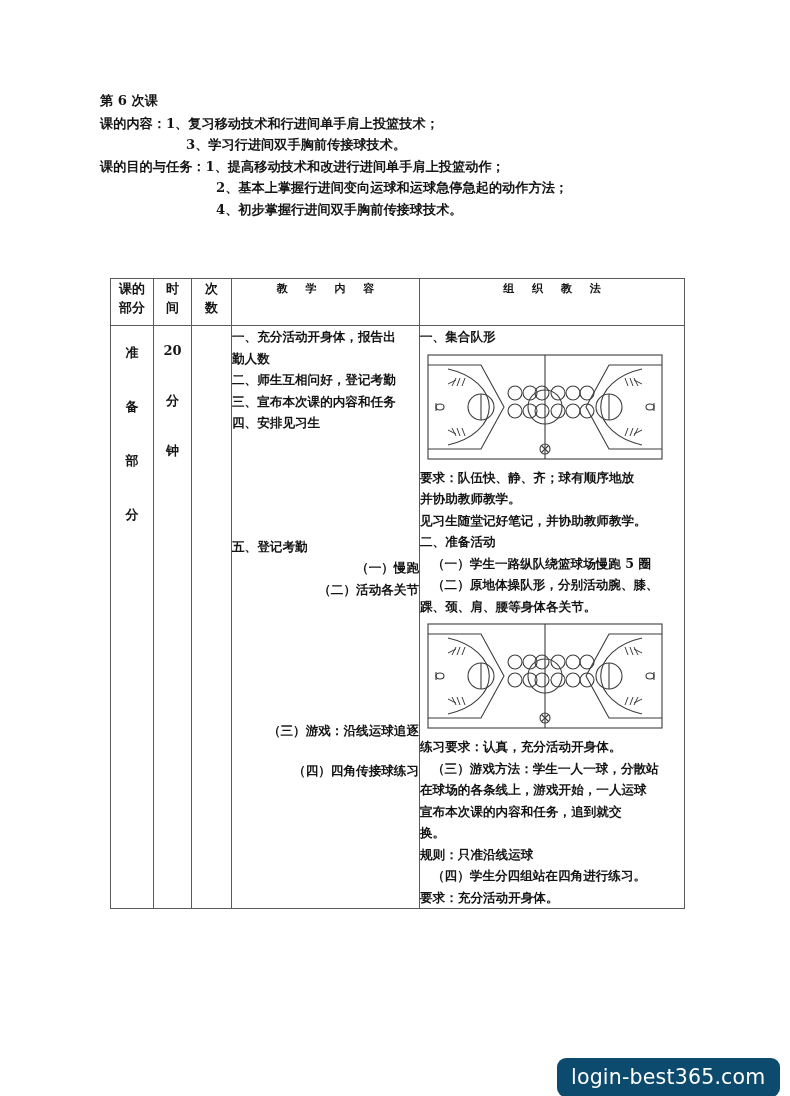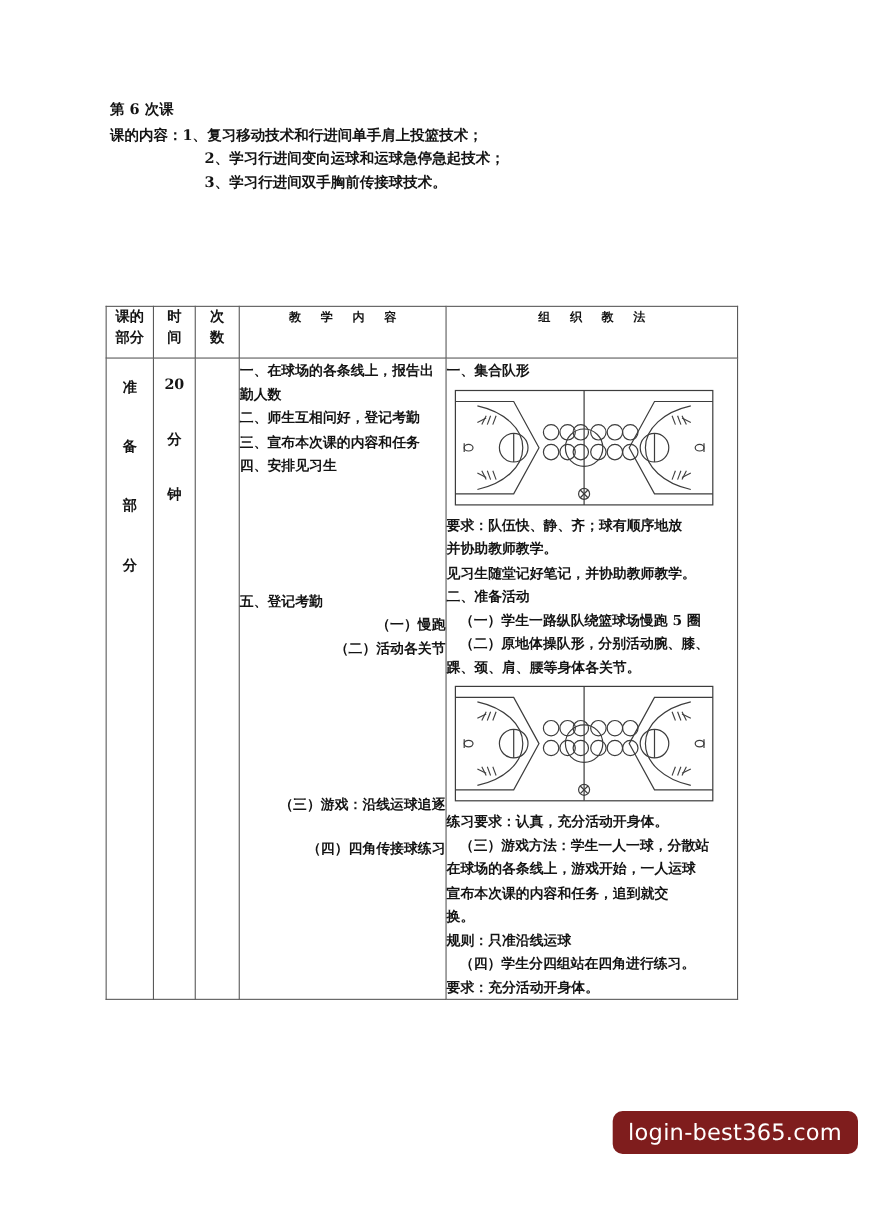--- a/index.html
+++ b/index.html
@@ -27,21 +27,21 @@
     font-weight: 700;
   }
   .doc-head .line { white-space: nowrap; }
   .doc-head .lesson-no { margin-bottom: 1px; }
   .doc-head .ind-content { padding-left: 86px; }
   .doc-head .ind-goal { padding-left: 116px; }
 
   
   .plan-table {
     position: absolute;
-    left: 96px;
+    left: 110px;
     top: 278px;
     width: 574px;
     border-collapse: collapse;
     table-layout: fixed;
   }
   .plan-table td, .plan-table th {
     border: 1px solid #5a5a5a;
     padding: 0;
     vertical-align: top;
     font-weight: 700;
@@ -97,40 +97,42 @@
   .org-cell .indent { padding-left: 12px; }
 
   
   .court-wrap { padding: 5px 0 6px 6px; }
   .court { display: block; }
 
   
   .watermark {
     position: absolute;
     left: 557px;
-    top: 1010px;
+    top: 1058px;
     padding: 7px 14px 8px 14px;
     border-radius: 9px;
-    background: #7f1d1d;
+    background: #0c4a6e;
     color: #ffffff;
     font-family: "DejaVu Sans", "Liberation Sans", sans-serif;
     font-size: 20.5px;
     line-height: 24px;
     letter-spacing: 0.2px;
     white-space: nowrap;
   }
 </style>
 </head>
 <body>
 
 <div class="doc-head">
   <div class="line lesson-no">第 6 次课</div>
   <div class="line"><span>课的内容：</span><span>1、复习移动技术和行进间单手肩上投篮技术；</span></div>
-  <div class="line ind-content">2、学习行进间变向运球和运球急停急起技术；</div>
   <div class="line ind-content">3、学习行进间双手胸前传接球技术。</div>
+  <div class="line"><span>课的目的与任务：</span><span>1、提高移动技术和改进行进间单手肩上投篮动作；</span></div>
+  <div class="line ind-goal">2、基本上掌握行进间变向运球和运球急停急起的动作方法；</div>
+  <div class="line ind-goal">4、初步掌握行进间双手胸前传接球技术。</div>
 </div>
 
 <table class="plan-table">
   <colgroup>
     <col class="col-part">
       <col class="col-time">
       <col class="col-count">
       <col class="col-teach">
       <col class="col-org">
   </colgroup>
@@ -164,21 +166,21 @@
 
       <td class="vcell">
         <span class="vtext-time">20</span>
         <span class="vtext-time">分</span>
         <span class="vtext-time">钟</span>
       </td>
 
       <td class="vcell"></td>
 
       <td class="cell-body">
-        <p>一、在球场的各条线上，报告出</p>
+        <p>一、充分活动开身体，报告出</p>
         <p>勤人数</p>
         <p>二、师生互相问好，登记考勤</p>
         <p>三、宣布本次课的内容和任务</p>
         <p>四、安排见习生</p>
         <div class="gap"></div>
         <p>五、登记考勤</p>
         <p class="indent">（一）慢跑</p>
         <p class="indent">（二）活动各关节</p>
         <div class="gap"></div>
         <div class="gap-sm"></div>

